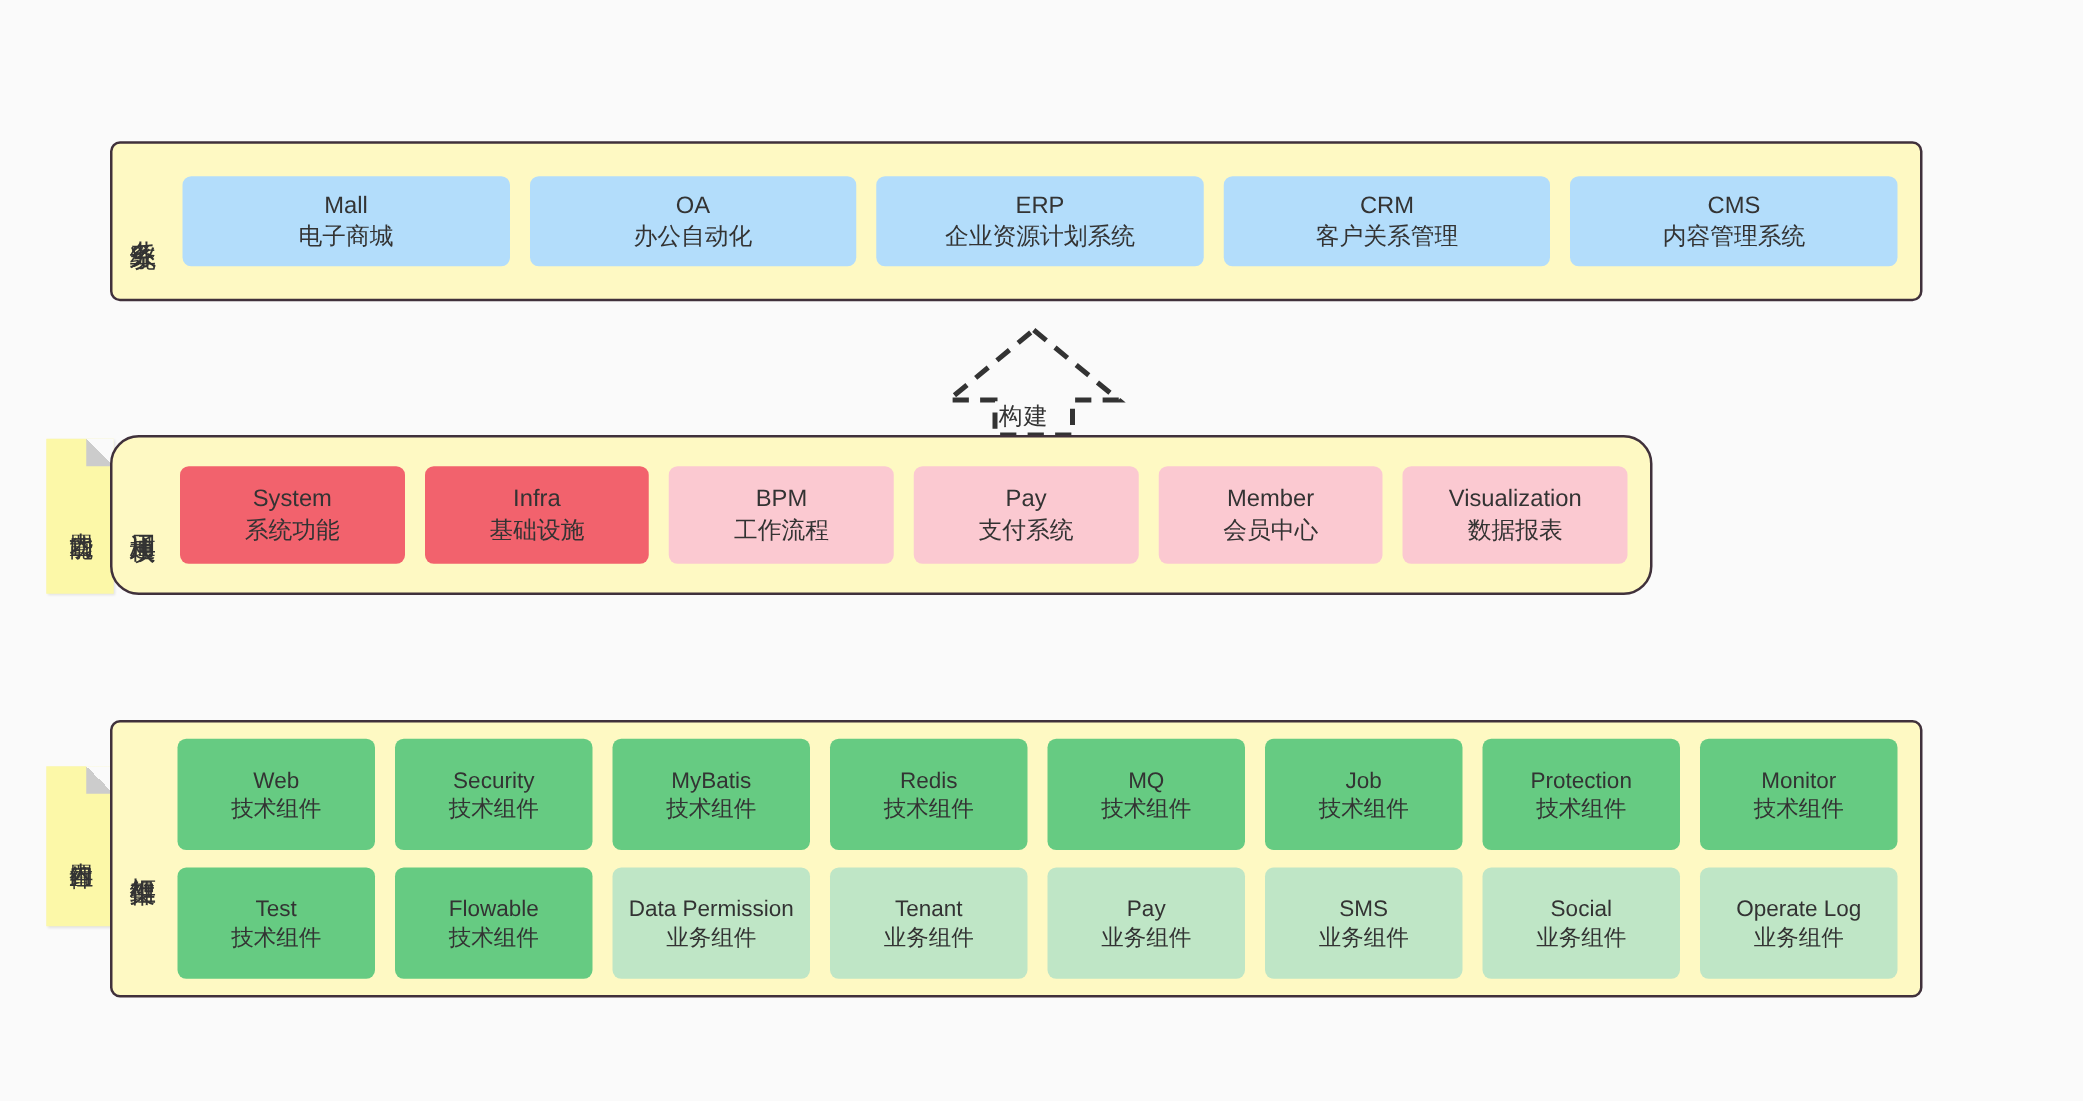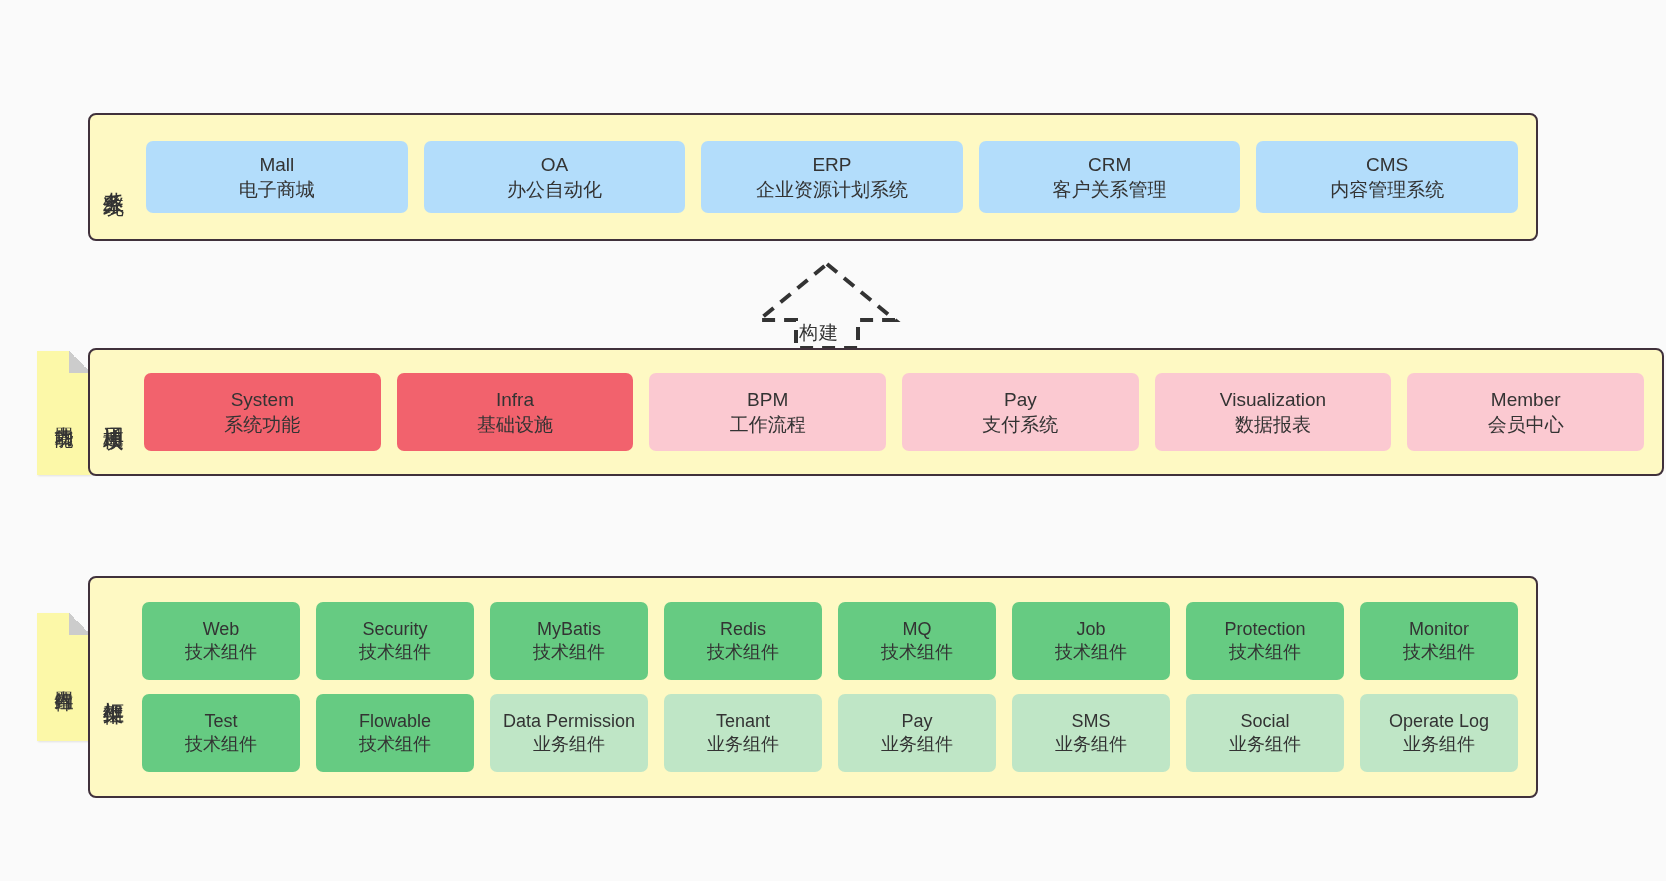--- a/index.html
+++ b/index.html
@@ -87,26 +87,26 @@
   .c-red         { background: #f2626d; }
   .c-pink        { background: #fbc9d1; }
   .c-green       { background: #66cb82; }
   .c-lightgreen  { background: #bfe6c6; }
 
   
   #layer-business  { left: 88px; top: 113px; width: 1450px; height: 128px; }
   #layer-business .cards { padding-left: 10px; }
   #layer-business .card  { height: 72px; }
 
-  #layer-common    { left: 88px; top: 348px; width: 1576px; height: 128px; }
+  #layer-common    { left: 88px; top: 348px; width: 1234px; height: 128px; border-radius: 23px; }
   #layer-common .card    { height: 78px; }
 
   #layer-framework { left: 88px; top: 576px; width: 1450px; height: 222px; }
   #layer-framework .cards { gap: 14px; padding: 0 18px 0 6px; }
-  #layer-framework .card  { height: 78px; font-size: 18px; line-height: 1.26; }
+  #layer-framework .card  { height: 89px; font-size: 18px; line-height: 1.26; }
 
   
   .sticky {
     position: absolute;
     width: 54px;
     background: #fcf8a8;
     box-sizing: border-box;
     display: flex;
     align-items: center;
     justify-content: center;
@@ -209,26 +209,26 @@
         </div>
         <div class="card c-pink">
           <span class="t1">BPM</span>
           <span class="t2">工作流程</span>
         </div>
         <div class="card c-pink">
           <span class="t1">Pay</span>
           <span class="t2">支付系统</span>
         </div>
         <div class="card c-pink">
+          <span class="t1">Member</span>
+          <span class="t2">会员中心</span>
+        </div>
+        <div class="card c-pink">
           <span class="t1">Visualization</span>
           <span class="t2">数据报表</span>
-        </div>
-        <div class="card c-pink">
-          <span class="t1">Member</span>
-          <span class="t2">会员中心</span>
         </div>
       </div>
     </div>
   </div>
 
 
   <div class="sticky" id="sticky-framework">
     <span>内置组件</span>
   </div>
 

